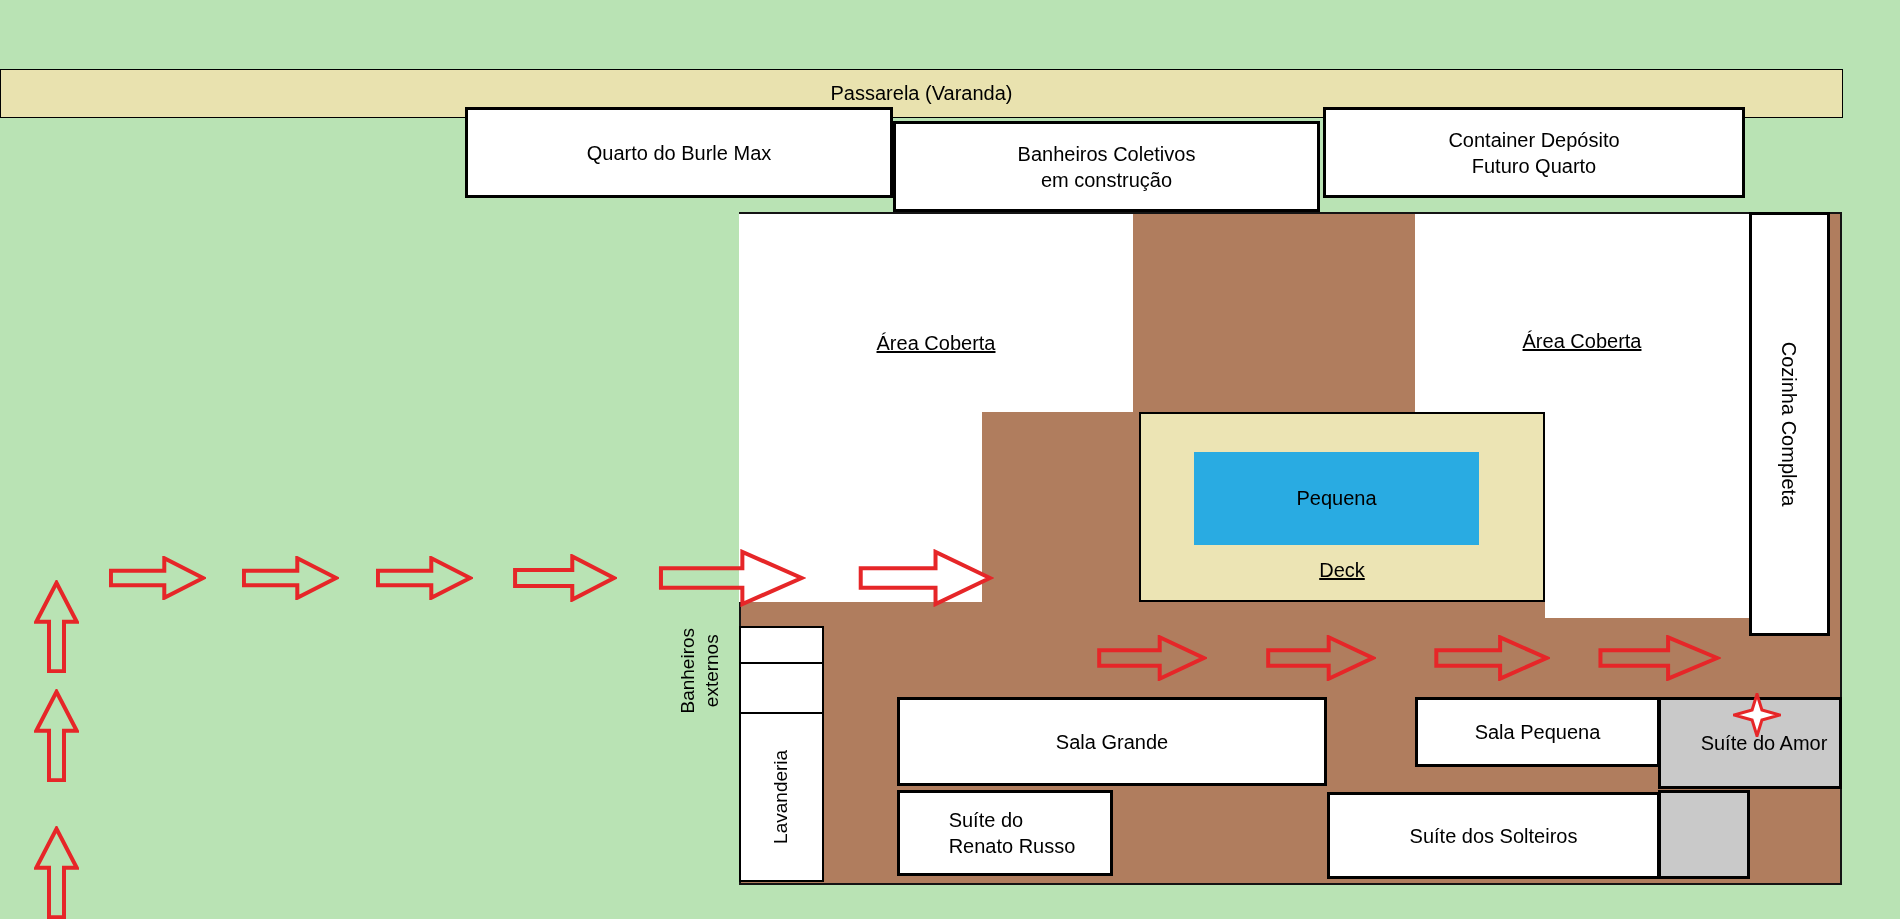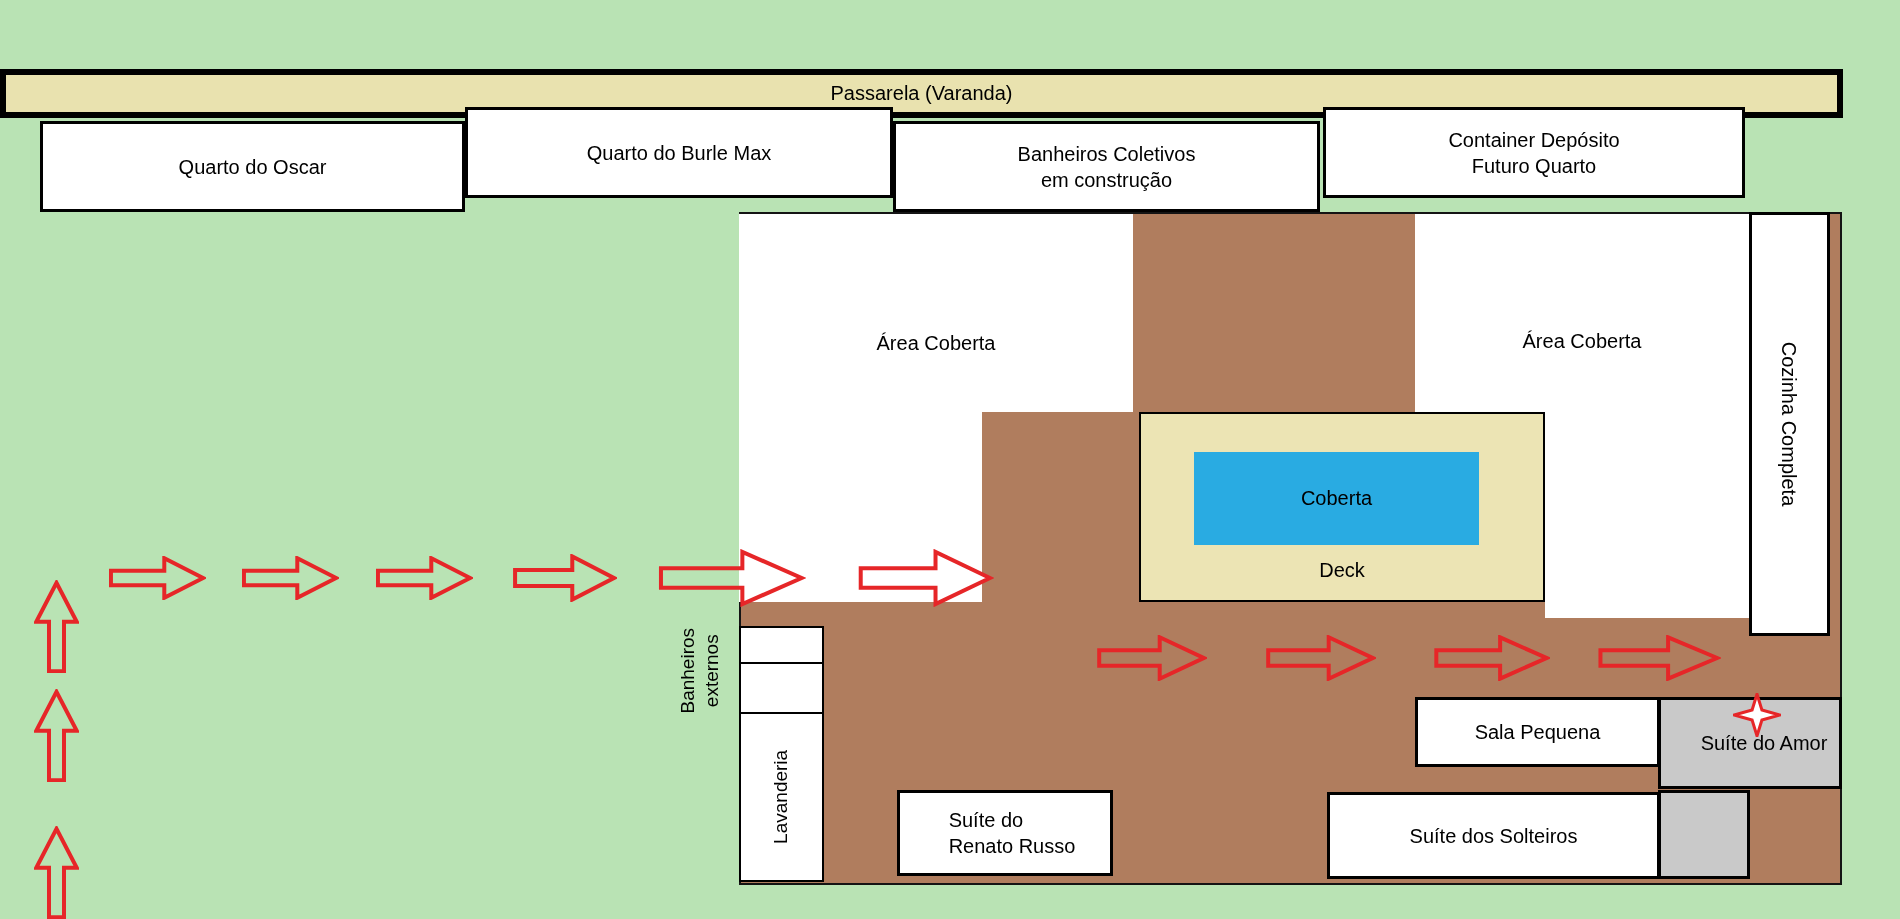--- a/index.html
+++ b/index.html
@@ -7,49 +7,46 @@
   #canvas { position:relative; width:1900px; height:919px; background:#b9e3b4; overflow:hidden; }
   .abs { position:absolute; }
   .pre { white-space:pre-line; }
   .room {
     position:absolute; background:#fff; border:3px solid #000;
     display:flex; align-items:center; justify-content:center;
     text-align:center; font-size:20px; color:#000; line-height:1.3;
   }
   .walkway {
     position:absolute; left:0; top:69px; width:1843px; height:49px;
-    background:#e9e2af; border:6px solid #000000;
+    background:#e9e2af; border:1px solid #000000;
     display:flex; align-items:center; justify-content:center; font-size:20px;
   }
   .floor { position:absolute; left:739px; top:212px; width:1103px; height:673px;
     background:#b07d5e; border:2px solid #141414; }
   .whitecut { position:absolute; background:#fff; }
-  .arealabel { position:absolute; text-align:center; font-size:20px; color:#000; }
+  .arealabel { position:absolute; text-align:center; font-size:20px; color:#000;text-decoration:underline; }
   .deck { position:absolute; left:1139px; top:412px; width:406px; height:190px;
     background:#ece4b4; border:2px solid #000; }
   .pool { position:absolute; left:1194px; top:452px; width:285px; height:93px;
     background:#29abe2; display:flex; align-items:center; justify-content:center; font-size:20px; }
   .vwrap { position:absolute; display:flex; align-items:center; justify-content:center; }
   .vtext-ccw { transform:rotate(-90deg); white-space:pre-line; text-align:center; font-size:19px; line-height:1.25; }
   .vtext-cw  { transform:rotate(90deg);  white-space:nowrap; font-size:20px; }
   .gray { background:#c9c9c9 !important;padding-left:28px; }
   .leftlab { justify-content:center; text-align:left; padding-left:14px; }
 </style>
 </head>
 <body>
 
 <div id="canvas">
 
   <div class="walkway">
     <span>Passarela (Varanda)</span>
   </div>
 
-  <div class="room" style="left:40px;top:121px;width:425px;height:91px">
-    <span class="pre">Quarto do Oscar</span>
-  </div>
   <div class="room" style="left:465px;top:107px;width:428px;height:91px">
     <span class="pre">Quarto do Burle Max</span>
   </div>
   <div class="room" style="left:893px;top:121px;width:427px;height:91px">
     <span class="pre">Banheiros Coletivos
 em construção</span>
   </div>
   <div class="room" style="left:1323px;top:107px;width:422px;height:91px">
     <span class="pre">Container Depósito
 Futuro Quarto</span>
@@ -64,41 +61,44 @@
 
   <div class="arealabel" style="left:739px;top:332px;width:394px">
     <span>Área Coberta</span>
   </div>
   <div class="arealabel" style="left:1415px;top:330px;width:334px">
     <span>Área Coberta</span>
   </div>
 
   <div class="deck"></div>
   <div class="pool">
-    <span>Coberta</span>
+    <span>Pequena</span>
   </div>
   <div class="arealabel" style="left:1139px;top:559px;width:406px">
     <span>Deck</span>
   </div>
 
   <div class="room" style="left:1749px;top:212px;width:81px;height:424px">
     <span class="vtext-cw">Cozinha Completa</span>
   </div>
 
   <div class="vwrap" style="left:640px;top:598px;width:120px;height:145px">
     <span class="vtext-ccw">Banheiros
 externos</span>
   </div>
 
   <div class="room" style="left:739px;top:626px;width:85px;height:38px;border-width:2px"></div>
   <div class="room" style="left:739px;top:662px;width:85px;height:52px;border-width:2px"></div>
   <div class="room" style="left:739px;top:712px;width:85px;height:170px;border-width:2px">
     <span class="vtext-ccw">Lavanderia</span>
   </div>
 
+  <div class="room" style="left:897px;top:697px;width:430px;height:89px">
+    <span>Sala Grande</span>
+  </div>
   <div class="room" style="left:1415px;top:697px;width:245px;height:70px">
     <span>Sala Pequena</span>
   </div>
   <div class="room gray" style="left:1658px;top:697px;width:184px;height:92px">
     <span>Suíte do Amor</span>
   </div>
   <div class="room leftlab" style="left:897px;top:790px;width:216px;height:86px">
     <span class="pre">Suíte do
 Renato Russo</span>
   </div>

